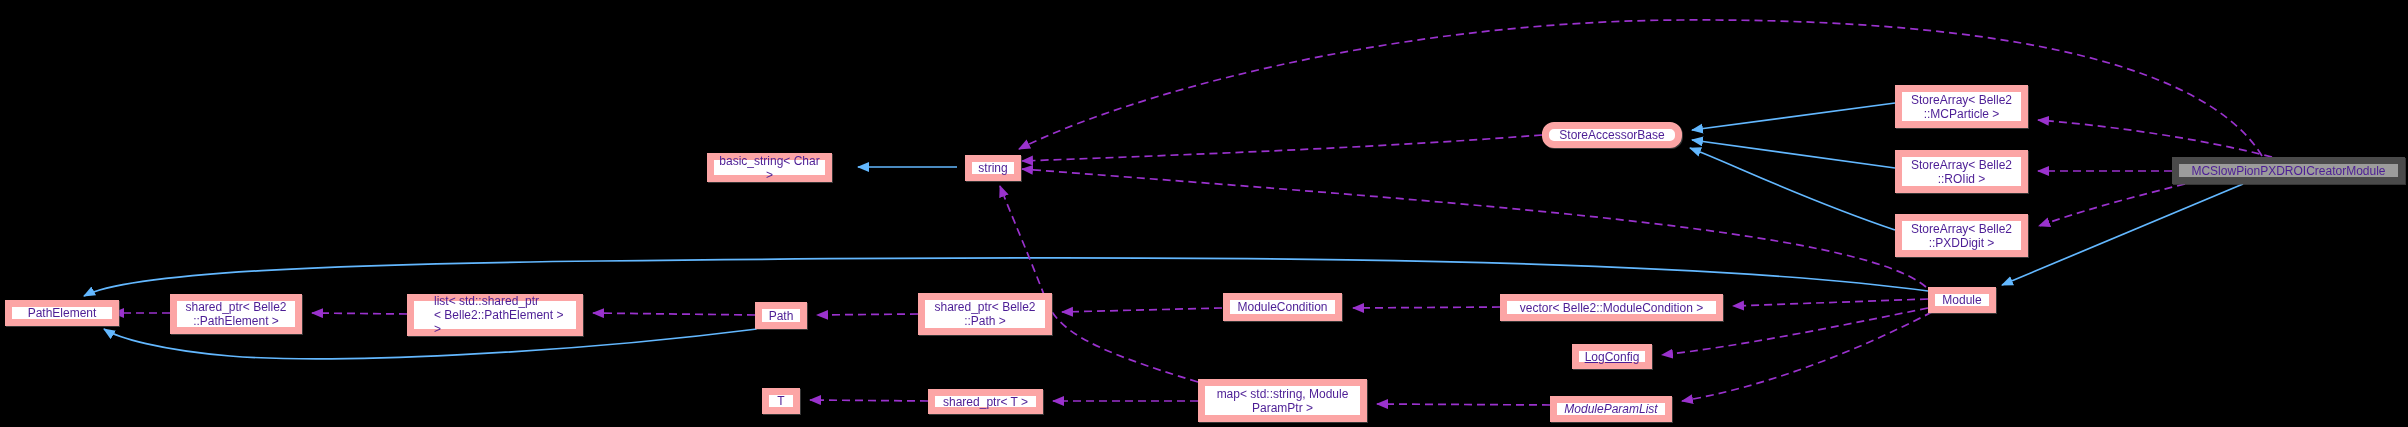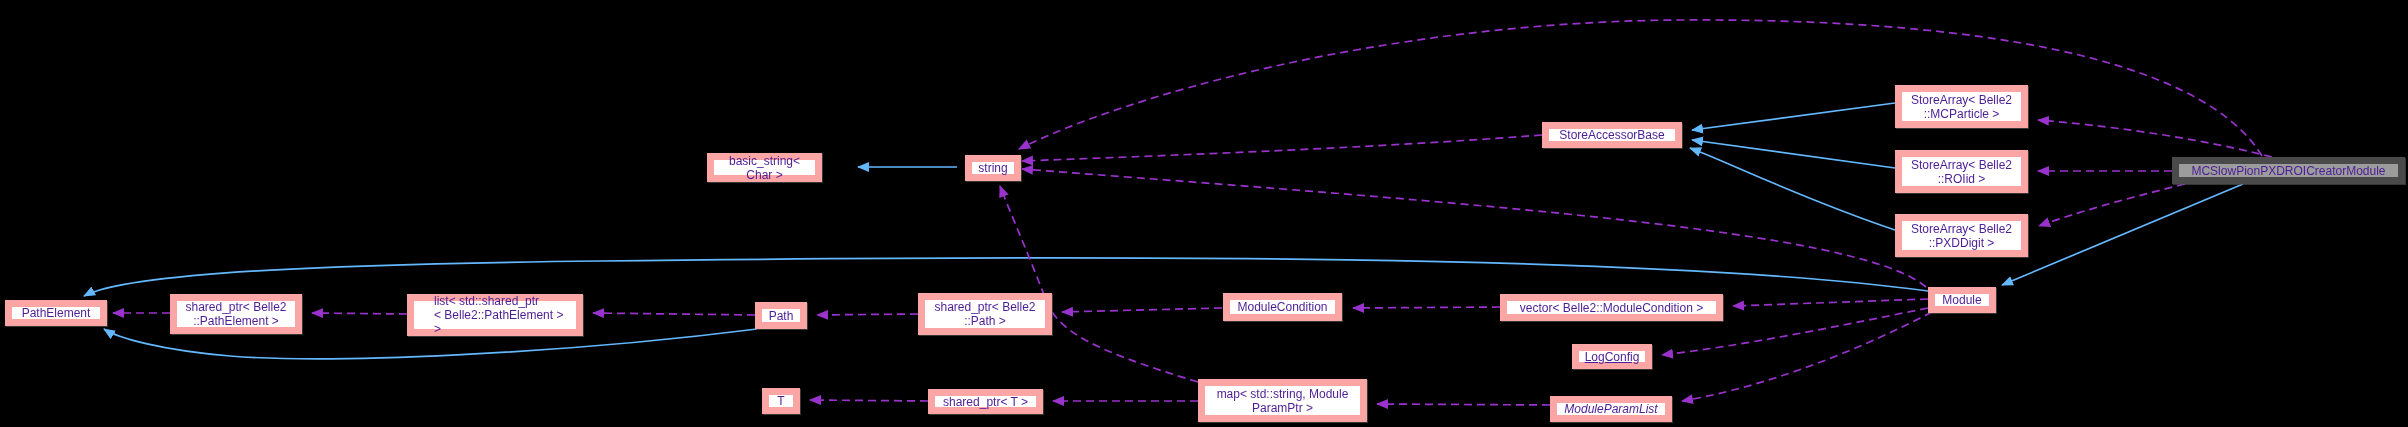--- a/index.html
+++ b/index.html
@@ -63,32 +63,32 @@
       <path d="M1550,405 L1377,404" fill="none" stroke="#9a32cd" stroke-width="1.7" stroke-dasharray="8,5" marker-end="url(#arrow-usage)"></path>
       <path d="M1198,401 L1053,401" fill="none" stroke="#9a32cd" stroke-width="1.7" stroke-dasharray="8,5" marker-end="url(#arrow-usage)"></path>
       <path d="M928,401 L810,400" fill="none" stroke="#9a32cd" stroke-width="1.7" stroke-dasharray="8,5" marker-end="url(#arrow-usage)"></path>
       <path d="M1500,307 L1353,308" fill="none" stroke="#9a32cd" stroke-width="1.7" stroke-dasharray="8,5" marker-end="url(#arrow-usage)"></path>
       <path d="M1222,308 L1062,312" fill="none" stroke="#9a32cd" stroke-width="1.7" stroke-dasharray="8,5" marker-end="url(#arrow-usage)"></path>
       <path d="M918,314 L817,315" fill="none" stroke="#9a32cd" stroke-width="1.7" stroke-dasharray="8,5" marker-end="url(#arrow-usage)"></path>
       <path d="M755,315 L593,313" fill="none" stroke="#9a32cd" stroke-width="1.7" stroke-dasharray="8,5" marker-end="url(#arrow-usage)"></path>
       <path d="M407,314 L312,313" fill="none" stroke="#9a32cd" stroke-width="1.7" stroke-dasharray="8,5" marker-end="url(#arrow-usage)"></path>
       <path d="M170,313 L113,313" fill="none" stroke="#9a32cd" stroke-width="1.7" stroke-dasharray="8,5" marker-end="url(#arrow-usage)"></path>
     </svg>
-    <div class="node" style="left: 707px; top: 153px; width: 115px; height: 29px;">basic_string&lt; Char &gt;</div>
+    <div class="node" style="left: 707px; top: 153px; width: 125px; height: 29px;">basic_string&lt; Char &gt;</div>
     <div class="node" style="left: 957px; top: 155px; width: 56px; height: 26px; margin-left: 8px;">string</div>
-    <div class="node" style="left: 1542px; top: 122px; width: 140px; height: 26px;">StoreAccessorBase</div>
+    <div class="node" style="left: 1542px; top: 122px; width: 140px; height: 26px; border-radius: 12px;">StoreAccessorBase</div>
     <div class="node" style="left: 1895px; top: 85px; width: 133px; height: 43px;">StoreArray&lt; Belle2
 ::MCParticle &gt;</div>
     <div class="node" style="left: 1895px; top: 150px; width: 133px; height: 43px;">StoreArray&lt; Belle2
 ::ROIid &gt;</div>
     <div class="node" style="left: 1895px; top: 214px; width: 133px; height: 43px;">StoreArray&lt; Belle2
 ::PXDDigit &gt;</div>
     <div class="node main" style="left: 2172px; top: 157px; width: 233px; height: 27px;">MCSlowPionPXDROICreatorModule</div>
     <div class="node" style="left: 1928px; top: 287px; width: 68px; height: 26px;">Module</div>
-    <div class="node" style="left: 5px; top: 300px; width: 102px; height: 26px;">PathElement</div>
+    <div class="node" style="left: 5px; top: 300px; width: 114px; height: 26px;">PathElement</div>
     <div class="node" style="left: 170px; top: 294px; width: 132px; height: 40px;">shared_ptr&lt; Belle2
 ::PathElement &gt;</div>
     <div class="node align-left" style="left: 407px; top: 294px; width: 176px; height: 42px;">list&lt; std::shared_ptr
 &lt; Belle2::PathElement &gt; &gt;</div>
     <div class="node" style="left: 755px; top: 302px; width: 52px; height: 27px;">Path</div>
     <div class="node" style="left: 918px; top: 293px; width: 134px; height: 42px;">shared_ptr&lt; Belle2
 ::Path &gt;</div>
     <div class="node" style="left: 1223px; top: 293px; width: 119px; height: 28px;">ModuleCondition</div>
     <div class="node" style="left: 1500px; top: 294px; width: 223px; height: 27px;">vector&lt; Belle2::ModuleCondition &gt;</div>
     <div class="node" style="left: 1572px; top: 344px; width: 80px; height: 25px; text-decoration: underline;">LogConfig</div>

